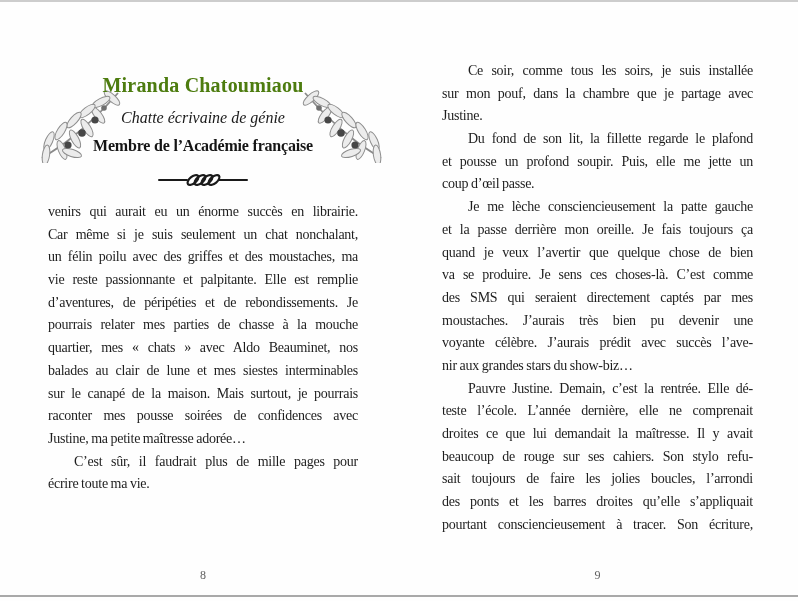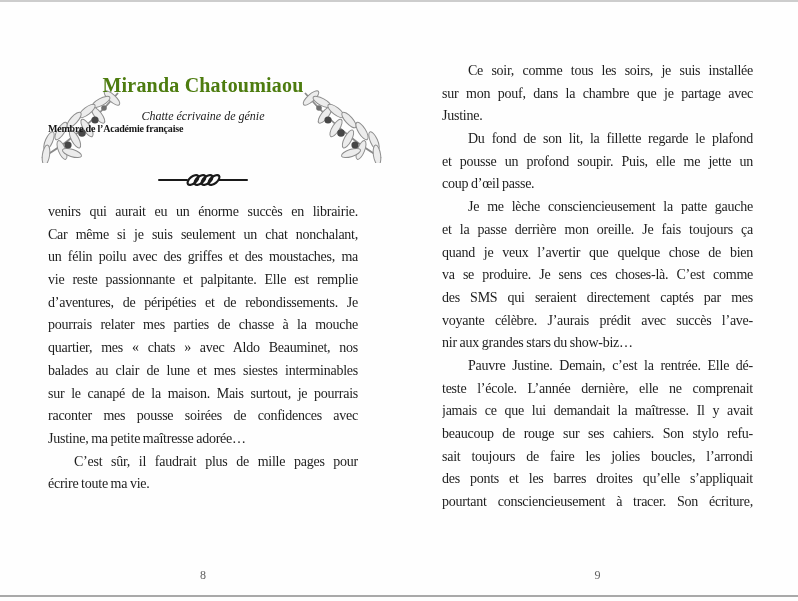--- a/index.html
+++ b/index.html
@@ -11,23 +11,23 @@
   .edge-top{position:absolute;top:0;left:0;right:0;height:2px;background:#cdcdcd;}
   .edge-bottom{position:absolute;top:595px;left:0;right:0;height:2px;background:#a9a9a9;}
 
   .page{position:absolute;top:0;height:601px;}
   .page.left{left:48px;width:310px;}
   .page.right{left:442px;width:311px;}
 
   .author-title{position:absolute;top:74px;left:0;right:0;text-align:center;
     font-size:20px;font-weight:bold;letter-spacing:.2px;color:#4d7c0f;}
   .author-subtitle{position:absolute;top:109px;left:0;right:0;text-align:center;
-    font-size:12px;font-style:italic;color:#1a1a1a;}
-  .author-affiliation{position:absolute;top:123px;left:0;right:0;text-align:left;
-    font-size:10px;font-weight:bold;letter-spacing:-.2px;color:#151515;}
+    font-size:16px;font-style:italic;color:#1a1a1a;}
+  .author-affiliation{position:absolute;top:137px;left:0;right:0;text-align:center;
+    font-size:16px;font-weight:bold;letter-spacing:-.2px;color:#151515;}
 
   .branch{position:absolute;width:84px;height:74px;}
   .branch.bleft{left:-10px;top:89px;}
   .branch.bright{right:-27px;top:89px;transform:scaleX(-1);}
 
   .divider{position:absolute;top:170px;left:0;right:0;text-align:center;}
 
   .body{position:absolute;left:0;right:0;}
   .page.left  .body{top:201px;}
   .page.right .body{top:60px;}
@@ -148,25 +148,26 @@
         <div class="line">sur mon pouf, dans la chambre que je partage avec</div>
         <div class="line last">Justine.</div>
         <div class="line indent">Du fond de son lit, la fillette regarde le plafond</div>
         <div class="line">et pousse un profond soupir. Puis, elle me jette un</div>
         <div class="line last">coup d’œil passe.</div>
         <div class="line indent">Je me lèche consciencieusement la patte gauche</div>
         <div class="line">et la passe derrière mon oreille. Je fais toujours ça</div>
         <div class="line">quand je veux l’avertir que quelque chose de bien</div>
         <div class="line">va se produire. Je sens ces choses-là. C’est comme</div>
         <div class="line">des SMS qui seraient directement captés par mes</div>
+        <div class="line">moustaches. J’aurais très bien pu devenir une</div>
         <div class="line">voyante célèbre. J’aurais prédit avec succès l’ave-</div>
         <div class="line last">nir aux grandes stars du show-biz…</div>
         <div class="line indent">Pauvre Justine. Demain, c’est la rentrée. Elle dé-</div>
         <div class="line">teste l’école. L’année dernière, elle ne comprenait</div>
-        <div class="line">jamais ce que lui demandait la maîtresse. Il y avait</div>
+        <div class="line">droites ce que lui demandait la maîtresse. Il y avait</div>
         <div class="line">beaucoup de rouge sur ses cahiers. Son stylo refu-</div>
         <div class="line">sait toujours de faire les jolies boucles, l’arrondi</div>
         <div class="line">des ponts et les barres droites qu’elle s’appliquait</div>
         <div class="line">pourtant consciencieusement à tracer. Son écriture,</div>
       </div>
     <div class="page-number">9</div>
   </div>
 
   <div class="edge-bottom"></div>
 </div>

